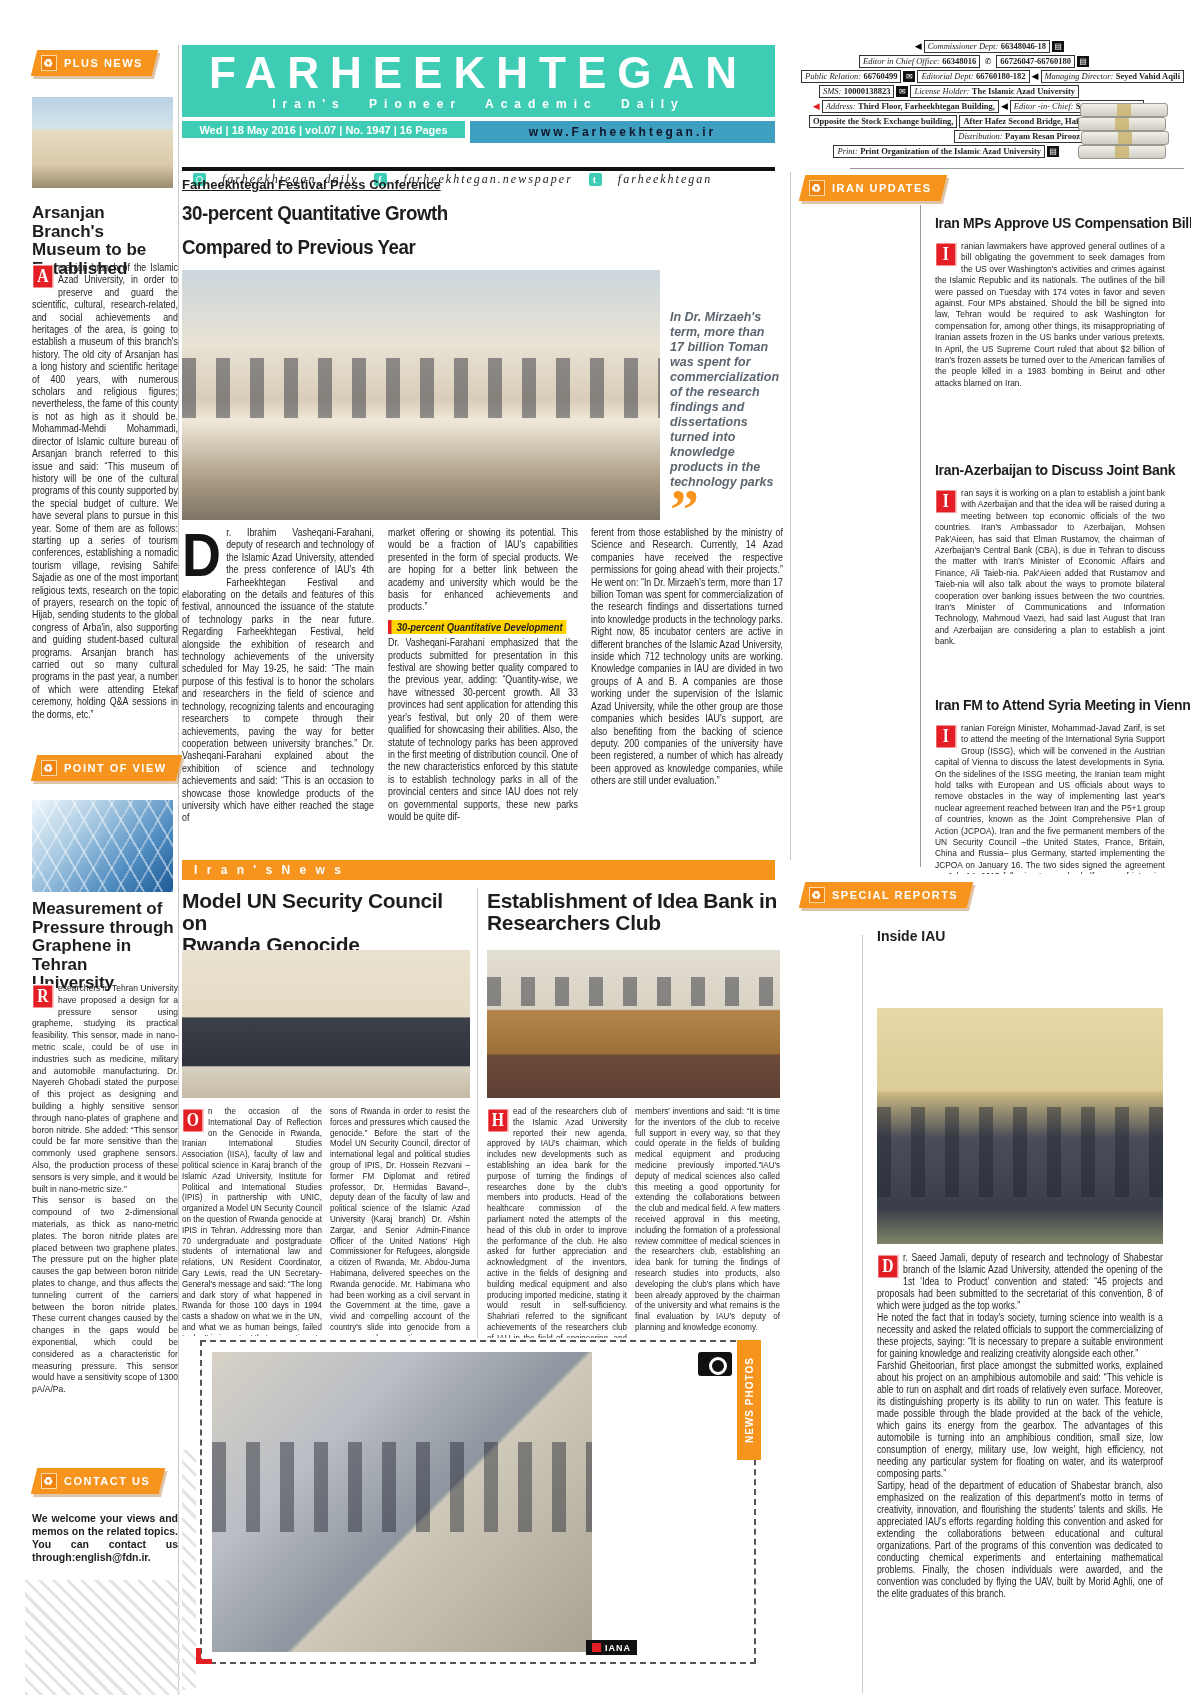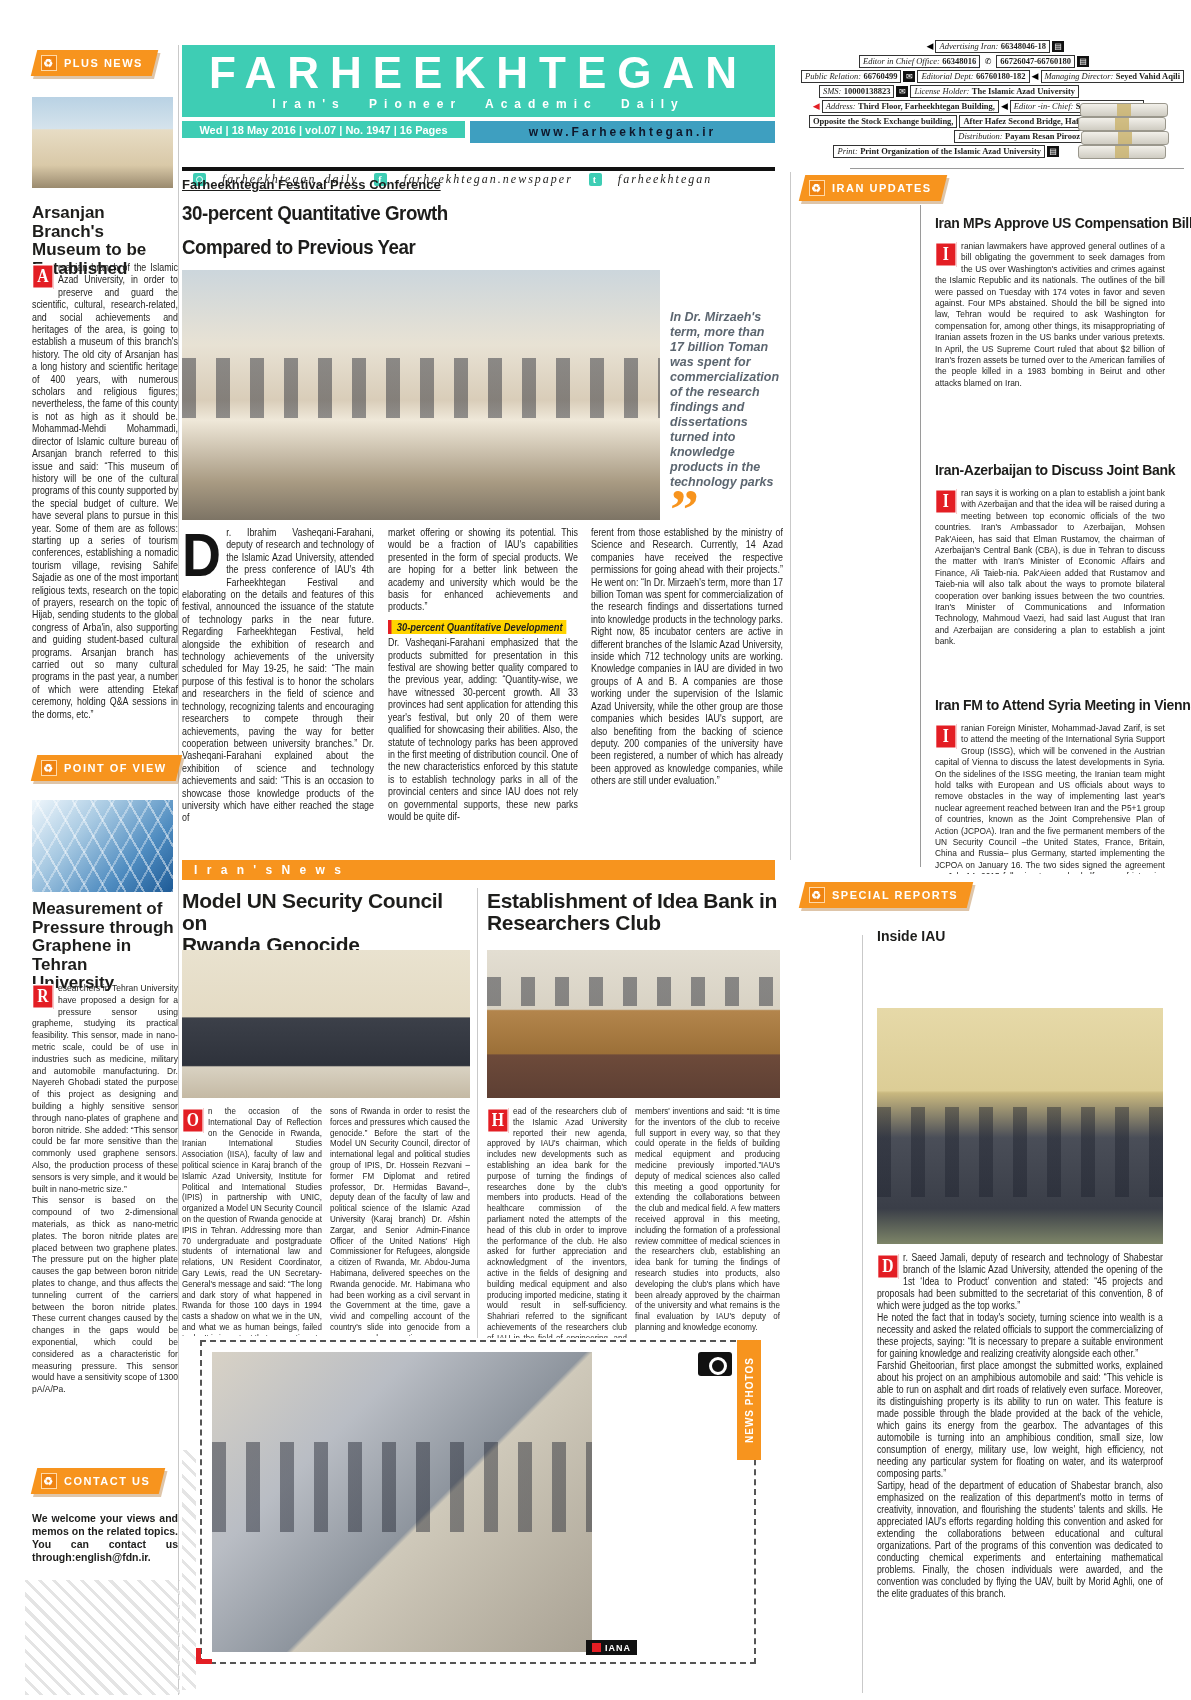--- a/index.html
+++ b/index.html
@@ -131,21 +131,21 @@
     <span>farheekhtegan_daily</span>
     <span class="sicon">f</span>
     <span>farheekhtegan.newspaper</span>
     <span class="sicon">t</span>
     <span>farheekhtegan</span>
   </div>
 
   <div class="abs infobox">
     <div class="ib-row" style="margin-right:120px;">
       <span class="tri-b">◀</span>
-      <span class="ib-box"><span class="ib-lab">Advertising Iran:</span> <span class="ib-val">66348046-18</span></span>
+      <span class="ib-box"><span class="ib-lab">Commissioner Dept:</span> <span class="ib-val">66348046-18</span></span>
       <span class="ib-ic">▤</span>
     </div>
     <div class="ib-row" style="margin-right:95px;">
       <span class="ib-box"><span class="ib-lab">Editor in Chief Office:</span> <span class="ib-val">66348016</span></span>
       <span class="ib-ic" style="background:#fff;color:#000;">✆</span>
       <span class="ib-box"><span class="ib-val">66726047-66760180</span></span>
       <span class="ib-ic">▤</span>
     </div>
     <div class="ib-row">
       <span class="ib-box"><span class="ib-lab">Public Relation:</span> <span class="ib-val">66760499</span></span>

